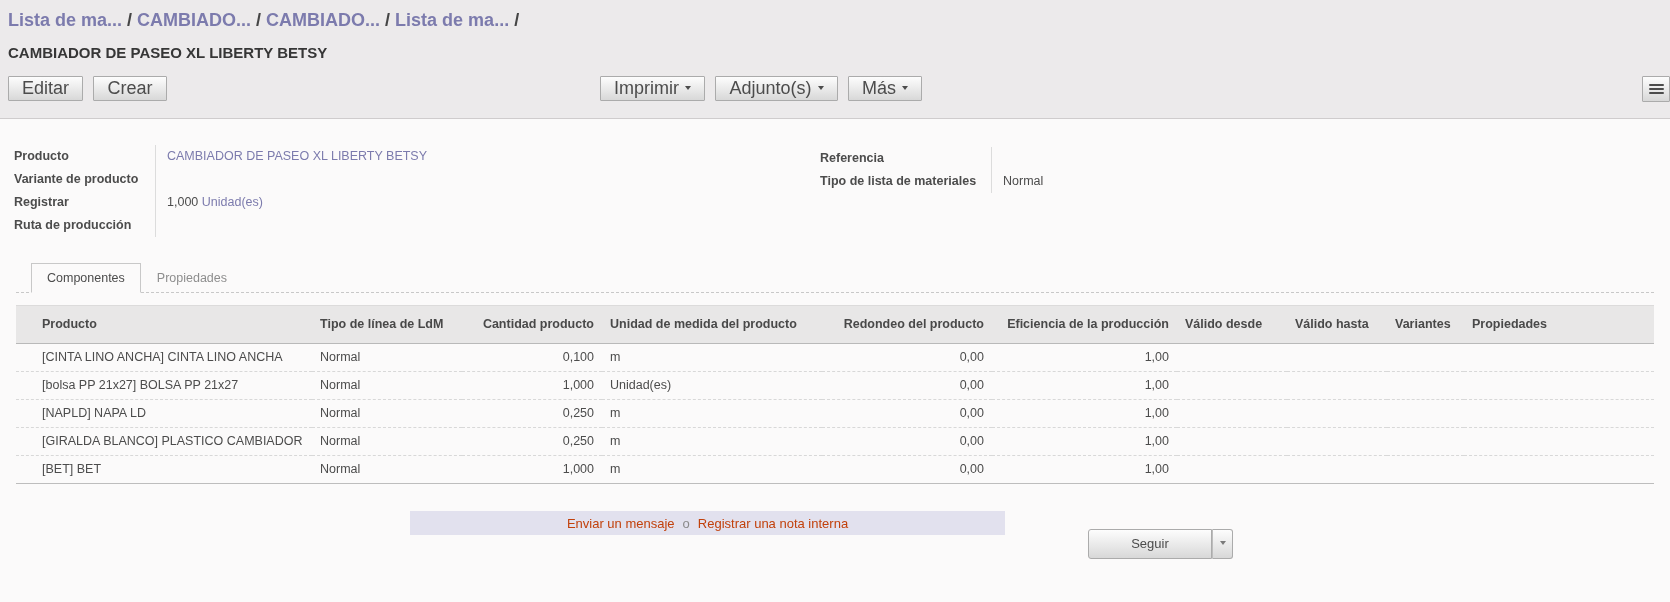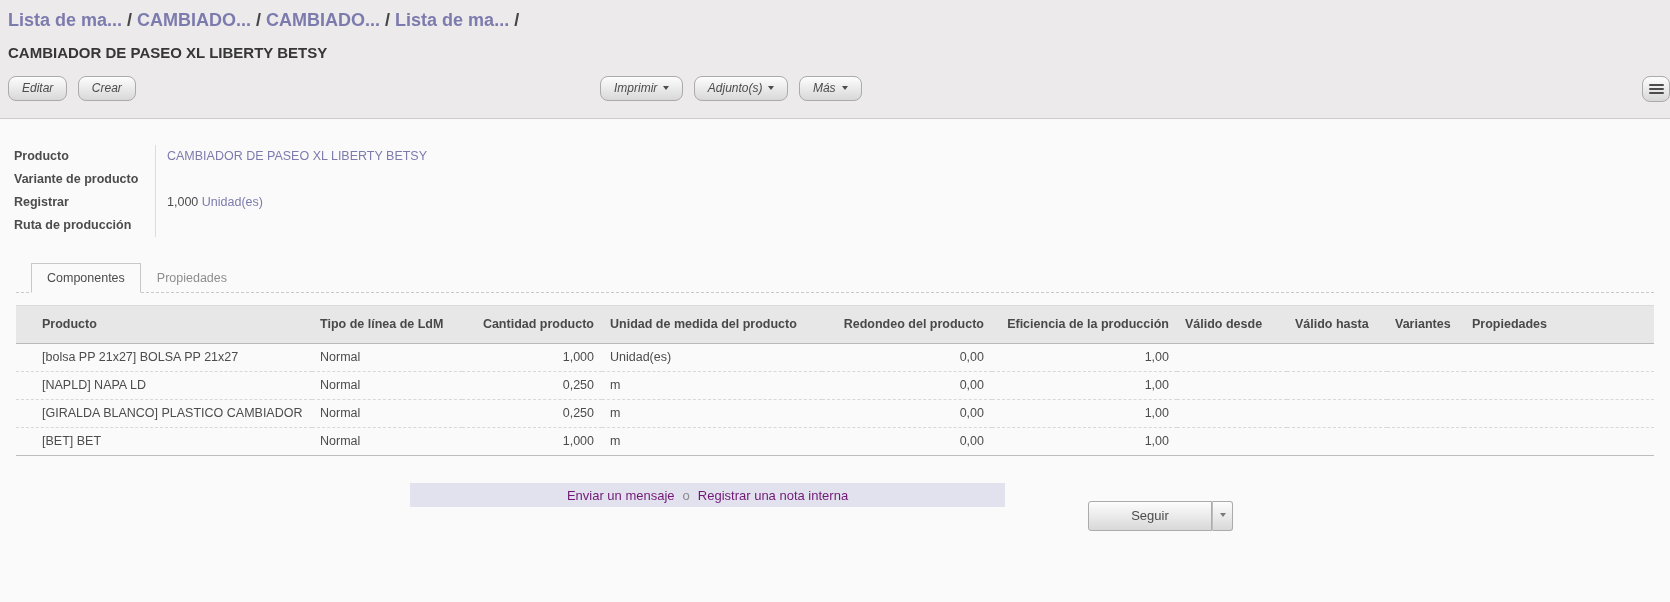--- a/index.html
+++ b/index.html
@@ -11,24 +11,24 @@
   }
 
   
   .topbar { background: #eceaeb; border-bottom: 1px solid #cfcccd; }
   .breadcrumb { padding: 12px 8px 0; font-size: 18px; font-weight: bold; line-height: 17px; }
   .breadcrumb a { color: #7c7bad; text-decoration: none; cursor: pointer; }
   .breadcrumb .sep { color: #454545; padding: 0 5px; }
   .page-title { padding: 14px 8px 6px; font-size: 15px; font-weight: bold; color: #363636; line-height: 19px; }
   .btn-row { position: relative; padding: 8px 8px 16px; height: 50px; }
   .btn {
-    display: inline-block; padding: 4px 13px; font-size: 12px; color: #4c4c4c;
+    display: inline-block; padding: 4px 13px; font-size: 18px; color: #4c4c4c;
     background: linear-gradient(#fdfdfd, #d8d8d8); border: 1px solid #ababab;
-    border-radius: 8px; cursor: pointer; font-family: inherit; line-height: 15px;
-    vertical-align: top; white-space: nowrap; font-style: italic;
+    border-radius: 1px; cursor: pointer; font-family: inherit; line-height: 15px;
+    vertical-align: top; white-space: nowrap;
   }
   .btn + .btn { margin-left: 6px; }
   .center-btns { position: absolute; left: 600px; top: 8px; white-space: nowrap; }
   .caret {
     display: inline-block; width: 0; height: 0; margin-left: 6px;
     border-left: 3px solid transparent; border-right: 3px solid transparent;
     border-top: 4px solid #4c4c4c; vertical-align: middle; position: relative; top: -1px;
   }
   .layout-toggle { position: absolute; right: 0; top: 8px; width: 28px; padding: 5px 0; }
   .bars { display: block; width: 15px; margin: 0 auto; }
@@ -70,21 +70,21 @@
   table.list th:first-child, table.list td:first-child { padding-left: 26px; }
   table.list .num { text-align: right; }
   table.list tbody tr { cursor: pointer; }
 
   
   .message-area { position: relative; margin-top: 27px; height: 62px; }
   .composer {
     margin-left: 410px; width: 595px; height: 24px; background: #e2e1ee;
     display: flex; align-items: center; justify-content: center; gap: 8px; font-size: 13px;
   }
-  .composer a { color: #701a75; text-decoration: none; cursor: pointer; }
+  .composer a { color: #c2410c; text-decoration: none; cursor: pointer; }
   .composer .or { color: #8a8a8a; }
   .follow { position: absolute; left: 1040px; top: 18px; display: flex; padding-left: 48px; }
   .follow .main {
     width: 124px; padding: 6px 0; text-align: center; font-size: 13px; line-height: 16px;
     background: linear-gradient(#fdfdfd, #d8d8d8); border: 1px solid #ababab;
     border-radius: 3px 0 0 3px; cursor: pointer;
   }
   .follow .caret-part {
     width: 21px; background: linear-gradient(#fdfdfd, #d8d8d8); border: 1px solid #ababab;
     border-left: 1px solid #bdbdbd; border-radius: 0 3px 3px 0;
@@ -122,20 +122,26 @@
   <div class="fgroup">
     <div class="flabel">Producto</div>
     <div class="fvalue"><a class="link">CAMBIADOR DE PASEO XL LIBERTY BETSY</a></div>
     <div class="flabel">Variante de producto</div>
     <div class="fvalue"></div>
     <div class="flabel">Registrar</div>
     <div class="fvalue"><span>1,000</span> <a class="link">Unidad(es)</a></div>
     <div class="flabel">Ruta de producción</div>
     <div class="fvalue"></div>
   </div>
+  <div class="fgroup right">
+    <div class="flabel">Referencia</div>
+    <div class="fvalue"></div>
+    <div class="flabel">Tipo de lista de materiales</div>
+    <div class="fvalue">Normal</div>
+  </div>
 </div>
 
 <div class="tabs">
   <span class="tab active">Componentes</span>
   <span class="tab inactive">Propiedades</span>
 </div>
 
 <table class="list">
   <colgroup>
     <col style="width:296px">
@@ -158,20 +164,32 @@
       <th class="num">Redondeo del producto</th>
       <th class="num">Eficiencia de la producción</th>
       <th>Válido desde</th>
       <th>Válido hasta</th>
       <th>Variantes</th>
       <th>Propiedades</th>
     </tr>
   </thead>
   <tbody>
     <tr>
+      <td style="white-space:normal">[CINTA LINO ANCHA] CINTA LINO ANCHA</td>
+      <td>Normal</td>
+      <td class="num">0,100</td>
+      <td>m</td>
+      <td class="num">0,00</td>
+      <td class="num">1,00</td>
+      <td></td>
+      <td></td>
+      <td></td>
+      <td></td>
+    </tr>
+    <tr>
       <td style="white-space:normal">[bolsa PP 21x27] BOLSA PP 21x27</td>
       <td>Normal</td>
       <td class="num">1,000</td>
       <td>Unidad(es)</td>
       <td class="num">0,00</td>
       <td class="num">1,00</td>
       <td></td>
       <td></td>
       <td></td>
       <td></td>

